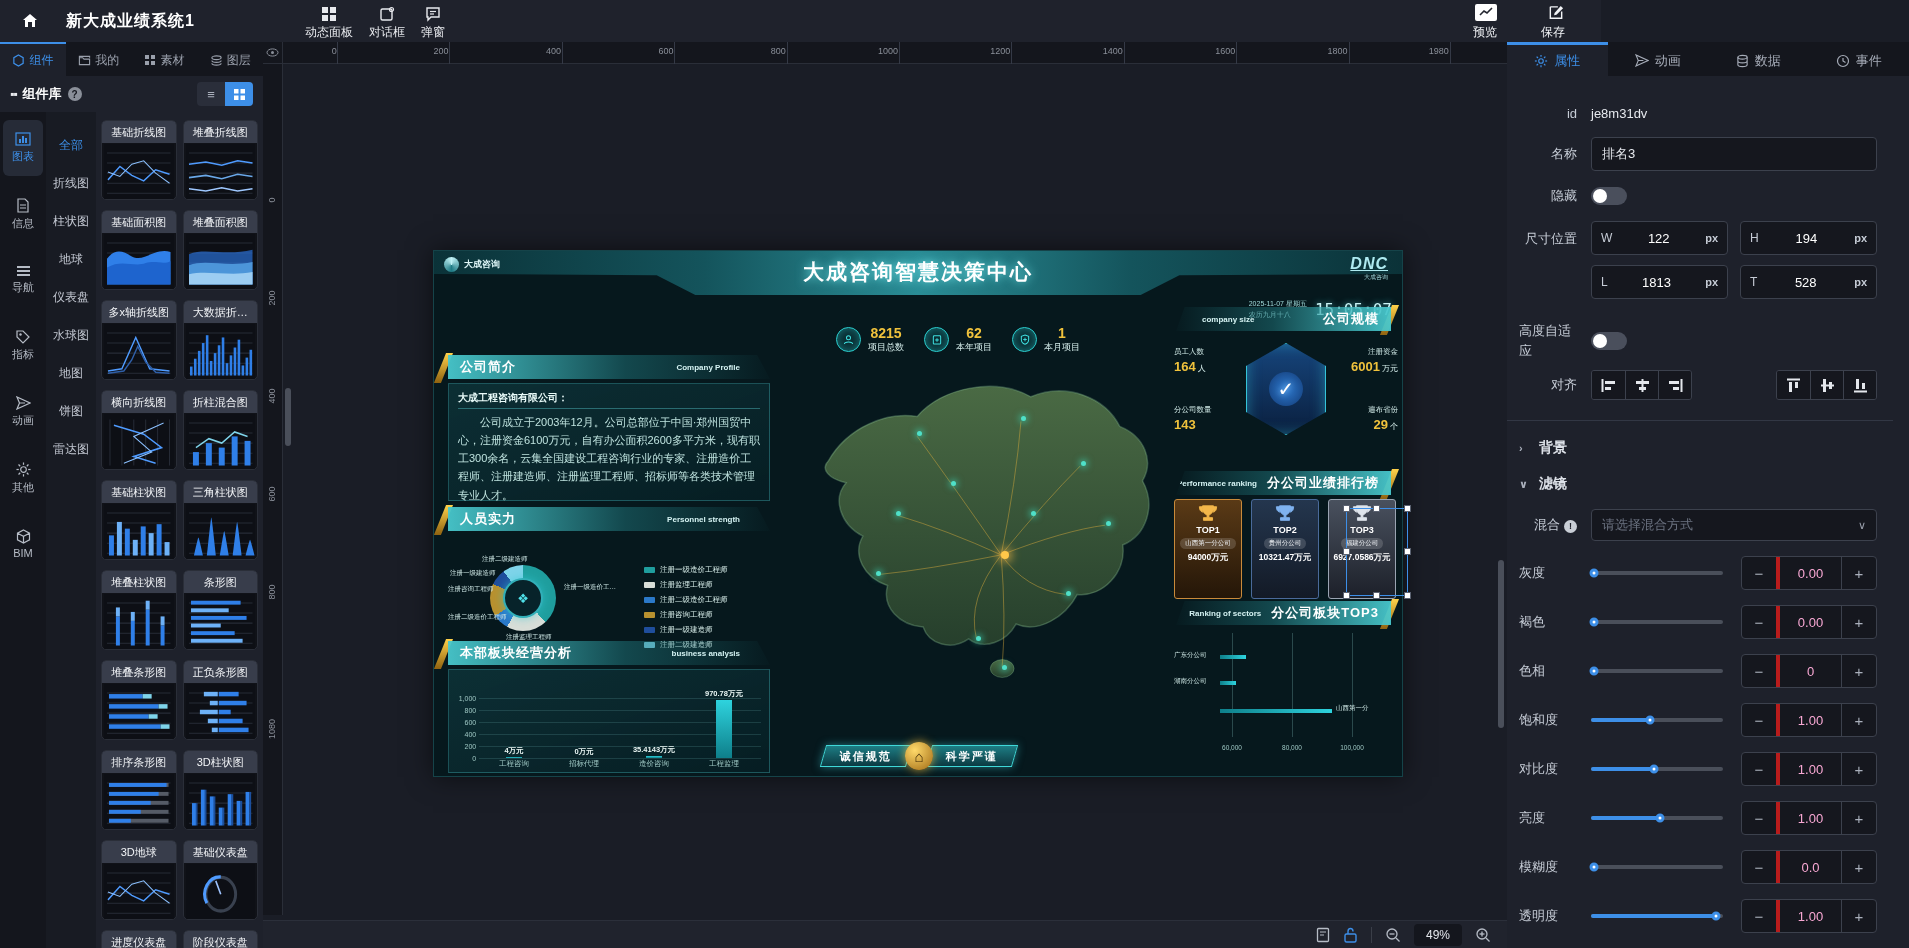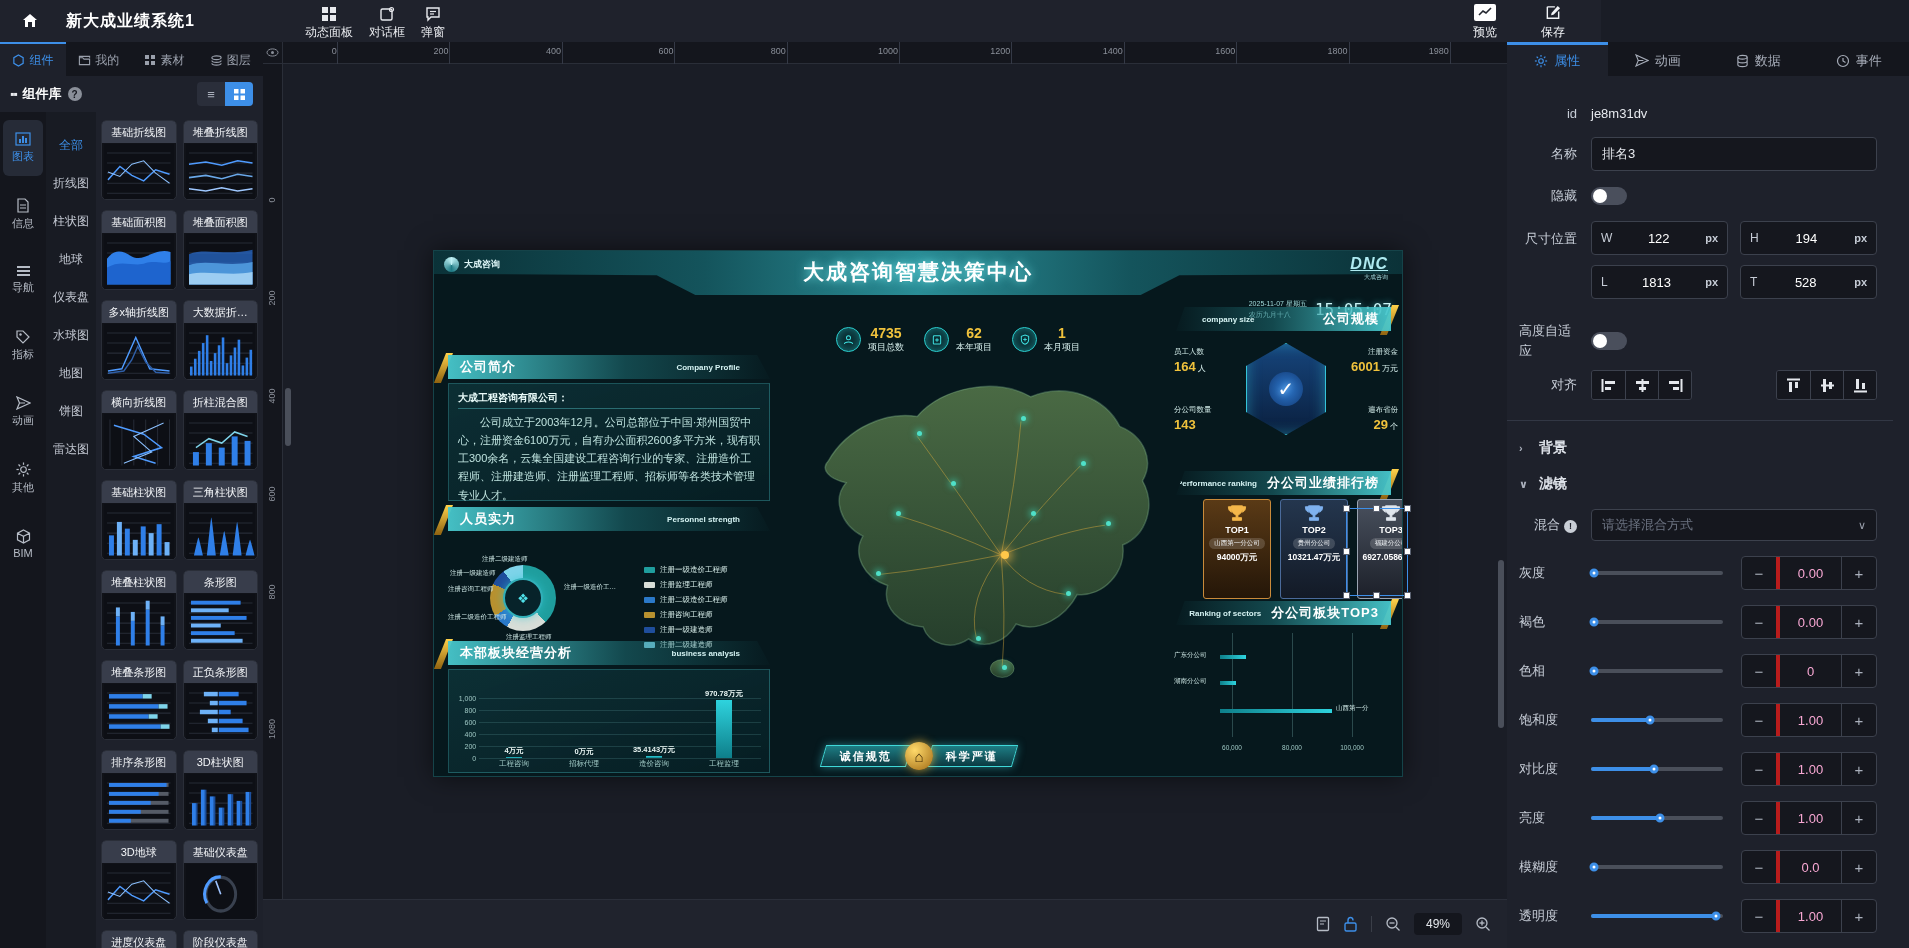--- a/index.html
+++ b/index.html
@@ -8,21 +8,21 @@
   svg{display:block;}
 
   
   #topbar{position:absolute;left:0;top:0;width:1601px;height:42px;background:#1f222c;display:flex;align-items:center;z-index:30;}
   .home{margin-left:16px;width:28px;height:28px;display:flex;align-items:center;justify-content:center;cursor:pointer;}
   .apptitle{margin-left:22px;font-size:16px;font-weight:bold;color:#fff;letter-spacing:1px;}
   .tools{display:flex;gap:16px;margin-left:110px;}
   .tool{display:flex;flex-direction:column;align-items:center;gap:2px;cursor:pointer;padding-top:4px;}
   .tool span.lbl{font-size:12px;color:#e8eaee;}
   .actions{margin-left:auto;display:flex;gap:44px;margin-right:36px;}
-  .action{display:flex;flex-direction:column;align-items:center;gap:3px;cursor:pointer;padding-top:2px;}
+  .action{display:flex;flex-direction:column;align-items:flex-end;gap:3px;cursor:pointer;padding-top:2px;}
   .action .lbl{font-size:12px;color:#f2f4f7;}
   .picon{width:22px;height:17px;background:#fff;border-radius:2px;display:flex;align-items:center;justify-content:center;}
 
   
   #left{position:absolute;left:0;top:42px;width:263px;bottom:0;background:#1e212b;z-index:20;}
   #left-tabs{display:flex;height:34px;background:#14161d;}
   .ltab{flex:1;display:flex;align-items:center;justify-content:center;gap:4px;font-size:12px;color:#9aa0ac;cursor:pointer;border-top:2px solid transparent;}
   .ltab.active{background:#1e212b;color:#3d8fe8;border-top-color:#3d8fe8;}
   #library-bar{height:36px;display:flex;align-items:center;padding:0 10px;background:#1e212b;}
   #library-bar .grid-glyph{color:#e8eaee;font-size:12px;margin-right:6px;letter-spacing:-1px;}
@@ -46,21 +46,21 @@
 
   
   #canvas{position:absolute;left:263px;top:42px;width:1244px;bottom:0;background:#1a1d26;overflow:hidden;}
   #ruler-h{position:absolute;left:0;top:0;right:0;height:22px;background:#14161d;border-bottom:1px solid #2a2e38;z-index:6;}
   .rl{position:absolute;top:4px;font-size:9px;color:#8a8f99;transform:translateX(-105%);}
   .rtick{position:absolute;top:0;width:1px;height:22px;background:#343946;}
   #ruler-corner{position:absolute;left:0;top:0;width:20px;height:22px;background:#14161d;border-right:1px solid #2a2e38;border-bottom:1px solid #2a2e38;display:flex;align-items:center;justify-content:center;z-index:7;cursor:pointer;}
   #ruler-v{position:absolute;left:0;top:22px;width:20px;bottom:33px;background:#14161d;border-right:1px solid #2a2e38;z-index:6;}
   .rvl{position:absolute;left:-6px;width:30px;font-size:9px;color:#8a8f99;text-align:center;transform:rotate(-90deg);}
   #stage{position:absolute;left:0;top:0;right:0;bottom:33px;}
-  #canvas-footer{position:absolute;left:0;bottom:0;right:0;height:49px;background:#20232d;border-top:1px solid #2b2f3a;display:flex;align-items:center;justify-content:flex-end;gap:13px;padding-right:16px;z-index:8;}
+  #canvas-footer{position:absolute;left:0;bottom:0;right:0;height:28px;background:#20232d;border-top:1px solid #2b2f3a;display:flex;align-items:center;justify-content:flex-end;gap:13px;padding-right:16px;z-index:8;}
   .cficon{display:flex;align-items:center;justify-content:center;cursor:pointer;}
   .cfdiv{width:1px;height:16px;background:#3a3e48;}
   #zoombox{background:#14161d;border-radius:4px;padding:4px 12px;font-size:12px;color:#e4e7ec;cursor:pointer;}
   .sbar{position:absolute;background:#4a4f5a;border-radius:3px;z-index:9;cursor:pointer;}
 
   
   #dashboard{position:absolute;left:170px;top:208px;width:970px;height:527px;background:radial-gradient(ellipse at 50% 40%,#0a2b31 0%,#0720266 45%,#051318 100%);background-color:#06181d;border:1px solid rgba(60,180,190,.28);box-shadow:0 0 24px rgba(0,0,0,.55);overflow:hidden;}
   #dhead{position:absolute;left:0;top:0;right:0;height:44px;background:linear-gradient(90deg,#0b3238 0%,#14545c 28%,#2a8d96 50%,#14545c 72%,#0b3238 100%);clip-path:polygon(0 0,100% 0,100% 52%,77% 55%,73% 100%,27% 100%,23% 55%,0 52%);}
   #dtitle{position:absolute;left:0;right:0;top:7px;text-align:center;font-size:21px;font-weight:bold;color:#fff;letter-spacing:2px;text-shadow:0 0 10px rgba(120,240,245,.9);z-index:3;}
   #dlogo{position:absolute;left:10px;top:6px;display:flex;align-items:center;gap:5px;z-index:3;}
@@ -110,21 +110,21 @@
 
   #scale-body{position:absolute;left:740px;top:88px;width:224px;height:126px;z-index:2;}
   .hexwrap{position:absolute;left:72px;top:4px;width:80px;height:92px;clip-path:polygon(50% 0,100% 25%,100% 75%,50% 100%,0 75%,0 25%);background:linear-gradient(180deg,#16457c,#0a1f3e);border:1px solid #35c4d8;display:flex;align-items:center;justify-content:center;box-shadow:0 0 14px rgba(50,190,215,.5) inset;}
   .hexcheck{width:34px;height:34px;border-radius:50%;background:radial-gradient(circle,#2e7ad0,#123a74);display:flex;align-items:center;justify-content:center;color:#fff;font-size:20px;font-weight:bold;text-shadow:0 0 6px #9fd8ff;}
   .sstat{position:absolute;width:72px;}
   .sstat .sl{font-size:7.5px;color:#cfe8e6;margin-bottom:2px;}
   .sstat .sv{font-size:13px;font-weight:bold;color:#f0c23c;}
   .sstat .su{font-size:8px;color:#d8f0ee;margin-left:2px;font-weight:normal;}
   .sstat.r{text-align:right;}
 
-  #topcards{position:absolute;left:769px;top:248px;width:224px;height:100px;display:flex;gap:9px;z-index:2;}
+  #topcards{position:absolute;left:740px;top:248px;width:224px;height:100px;display:flex;gap:9px;z-index:2;}
   .tcard{width:68px;display:flex;flex-direction:column;align-items:center;padding-top:4px;border-radius:3px;border:1px solid #4a5568;background:linear-gradient(180deg,#2a3140,#171c26);}
   .tcard.gold{border-color:#c98a3a;background:linear-gradient(180deg,#5a3a16,#241608);}
   .tcard.blue{border-color:#4a6a9a;background:linear-gradient(180deg,#24364e,#131a26);}
   .tcard.silver{border-color:#9aa4b2;background:linear-gradient(180deg,#49515e,#1c2029);}
   .trank{font-size:9px;font-weight:bold;color:#fff;margin-top:1px;}
   .tname{margin-top:3px;background:rgba(255,255,255,.16);border-radius:7px;padding:1px 5px;font-size:6.5px;color:#f0f3f6;white-space:nowrap;}
   .tval{margin-top:3px;font-size:8.5px;font-weight:bold;color:#fff;text-align:center;line-height:1.25;}
 
   #sectorchart{position:absolute;left:740px;top:382px;width:224px;height:118px;z-index:2;}
   .vgrid{position:absolute;top:0;bottom:14px;width:1px;background:rgba(150,220,220,.25);}
@@ -751,21 +751,21 @@
 
         <div id="kpis">
           <div class="kpi">
             <span class="kring">
                 <svg width="11" height="11" viewBox="0 0 12 12">
                   <circle cx="6" cy="4" r="2.2" fill="none" stroke="#3fe0e0" stroke-width="1.1"></circle>
                   <path d="M1.5 11 C1.5 8 10.5 8 10.5 11" fill="none" stroke="#3fe0e0" stroke-width="1.1"></path>
                 </svg>
               </span>
             <div>
-                <div class="kv">4735</div>
+                <div class="kv">8215</div>
                 <div class="kl">项目总数</div>
               </div>
           </div>
           <div class="kpi">
             <span class="kring">
                 <svg width="10" height="11" viewBox="0 0 10 12">
                   <rect x="1" y="2" width="8" height="9" rx="1" fill="none" stroke="#3fe0e0" stroke-width="1.1"></rect>
                   <line x1="5" y1="4.5" x2="5" y2="8.5" stroke="#3fe0e0" stroke-width="1.1"></line>
                   <line x1="3" y1="6.5" x2="7" y2="6.5" stroke="#3fe0e0" stroke-width="1.1"></line>
                 </svg>

